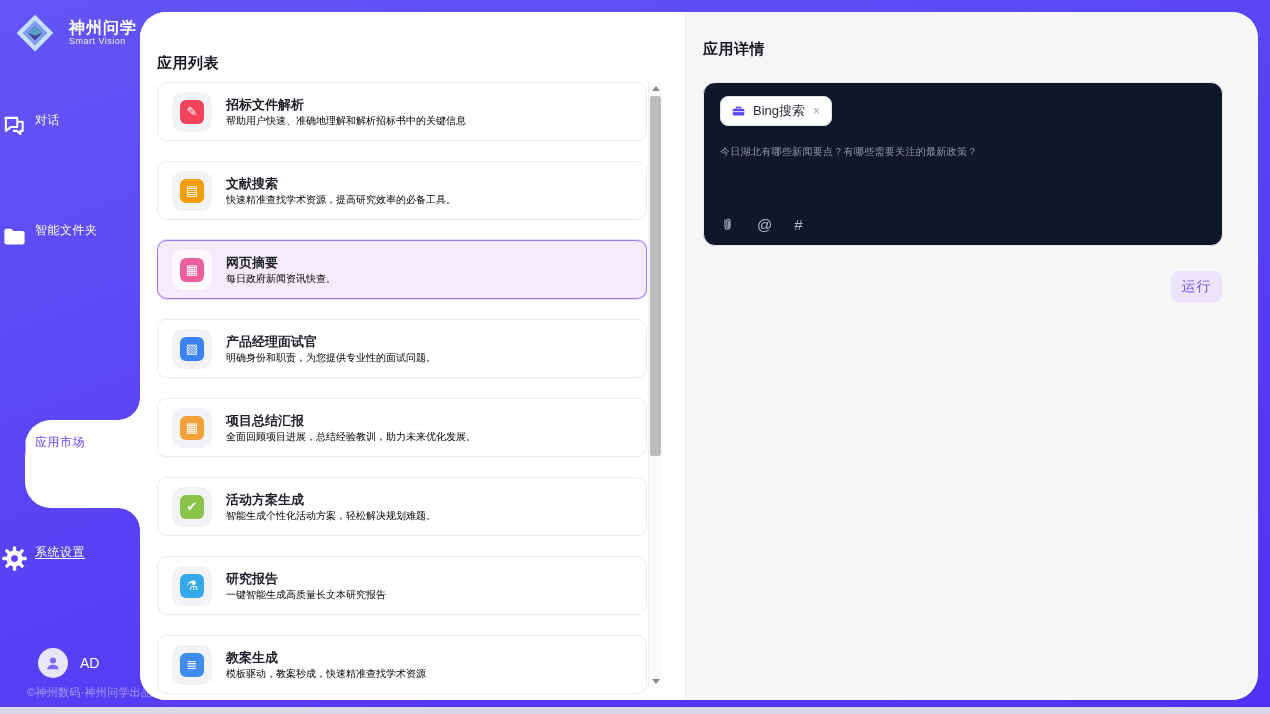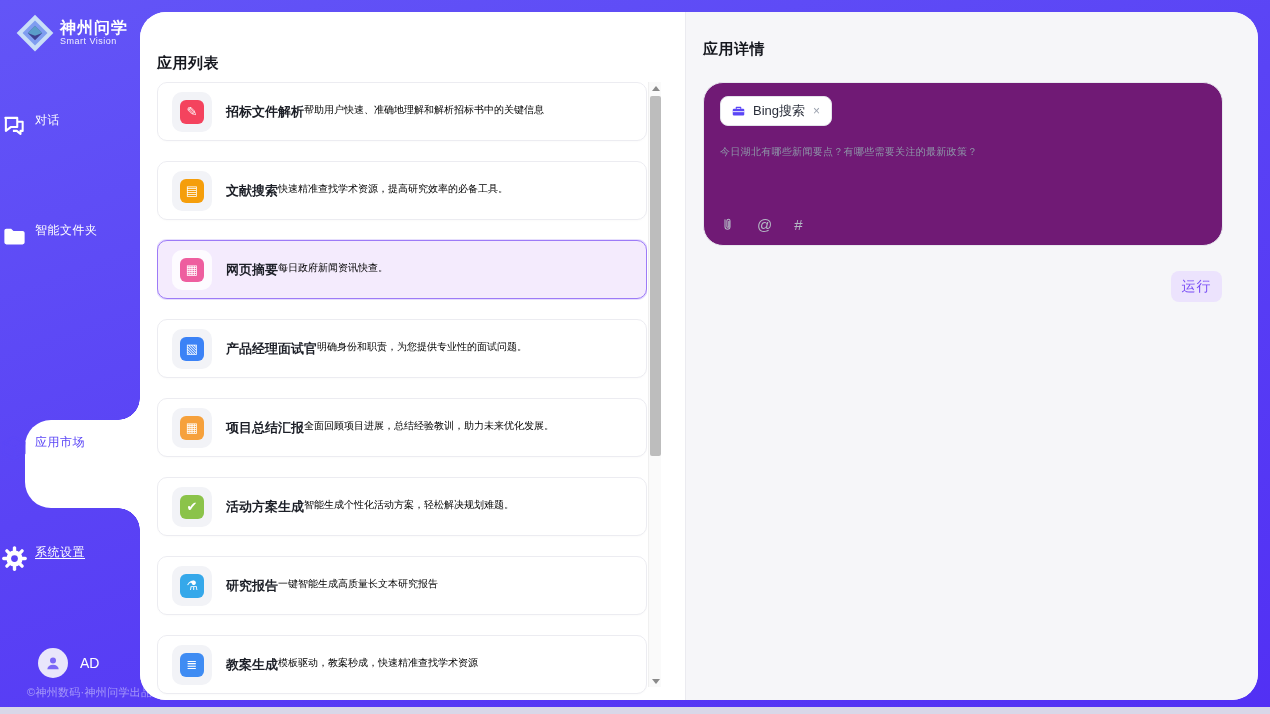--- a/index.html
+++ b/index.html
@@ -13,21 +13,21 @@
     position:relative; width:1270px; height:714px;
     background:linear-gradient(160deg,#6355f7 0%,#5a43f5 45%,#5230f4 100%);
   }
   .bottom-strip{
     position:absolute; left:0; right:0; bottom:0; height:7px;
     background:#d9d7e8; z-index:50;
   }
 
   
   .sidebar { position:absolute; left:0; top:0; width:140px; height:714px; z-index:5; }
-  .logo { position:absolute; top:12px; left:14px; display:flex; align-items:center; gap:4px; }
+  .logo { position:absolute; top:12px; left:14px; display:flex; align-items:center; gap:13px; }
   .logo-mark { width:42px; height:42px; }
   .logo-text { color:#fff; line-height:1.05; }
   .logo-title { font-size:16px; font-weight:bold; letter-spacing:1px; }
   .logo-sub { font-size:9px; opacity:.9; letter-spacing:.5px; margin-top:0; }
 
   .nav-item { position:absolute; left:0; width:140px; display:flex; 
     align-items:flex-start; gap:7px; color:#fff; cursor:pointer; z-index:3; }
   .nav-item .nav-icon { width:28px; height:28px; display:flex; align-items:center; justify-content:center; }
   .nav-label { font-size:12px; letter-spacing:.5px; }
   .nav-label.underlined { text-decoration:underline; text-underline-offset:2px; }
@@ -61,21 +61,21 @@
   .card { flex:0 0 59px; background:#fff; border:1px solid #ececf1; border-radius:10px;
     display:flex; align-items:center; padding:0 14px; gap:14px; cursor:pointer;
     box-shadow:0 1px 2px rgba(20,20,40,.02); }
   .card.selected { background:#f4ebfd; border:1px solid #9d7bf7;
     box-shadow:0 0 0 1px rgba(157,123,247,.25); }
   .card-icon-wrap { width:40px; height:40px; border-radius:10px; background:#f2f3f7;
     display:flex; align-items:center; justify-content:center; flex:0 0 40px; }
   .card.selected .card-icon-wrap { background:#fdfbff; }
   .card-icon { width:24px; height:24px; border-radius:6px; display:flex; align-items:center;
     justify-content:center; color:#fff; font-size:13px; line-height:1; }
-  .card-text { display:flex; min-width:0; }
+  .card-text { display:flex; flex-direction:column; min-width:0; }
   .card-title { font-size:13px; font-weight:bold; color:#1c1f27; }
   .card-desc { font-size:10px; color:#000000; white-space:nowrap; overflow:hidden; }
 
   
   .scrollbar { position:absolute; left:508px; top:70px; bottom:13px; width:13px;
     background:#fafafa; border-left:1px solid #f0f0f0; }
   .sb-arrow { position:absolute; left:0; width:13px; height:12px; display:flex;
     align-items:center; justify-content:center; cursor:pointer; }
   .sb-arrow.up { top:0; } .sb-arrow.down { bottom:0; }
   .tri-up { width:0; height:0; border-left:4px solid transparent; border-right:4px solid transparent;
@@ -84,21 +84,21 @@
     border-top:5px solid #8a8a8a; }
   .sb-thumb { position:absolute; left:1px; top:14px; width:11px; height:360px;
     background:#bdbdbd; border-radius:2px; cursor:grab; }
 
   
   .col-detail { position:absolute; left:545px; right:0; top:0; bottom:0;
     background:#f6f6f9; border-left:1px solid #ebebf0; border-radius:0 26px 26px 0; }
   .col-detail .panel-title { position:absolute; left:17px; top:28px; }
 
   .detail-card { position:absolute; left:17px; top:70px; width:520px; height:164px;
-    background:#701a75; border:1px solid #e7e7ee; border-radius:20px; }
+    background:#0f172a; border:1px solid #e7e7ee; border-radius:12px; }
   .chip { position:absolute; left:16px; top:13px; height:30px; display:inline-flex;
     align-items:center; gap:7px; padding:0 10px; background:#fff;
     border:1px solid #e3e3ea; border-radius:8px; cursor:default; }
   .chip-label { font-size:13px; color:#2a2e3a; }
   .chip-close { font-size:12px; color:#9aa0ad; cursor:pointer; padding:0 1px; background:none; border:none; }
   .query { position:absolute; left:16px; top:62px; width:480px; height:80px;
     border:none; resize:none; outline:none; background:transparent;
     font-family:"Liberation Sans","DejaVu Sans",sans-serif;
     font-size:10px; color:#8e97a8; letter-spacing:.3px; }
   .input-tools { position:absolute; left:16px; bottom:12px; display:flex; align-items:center;

